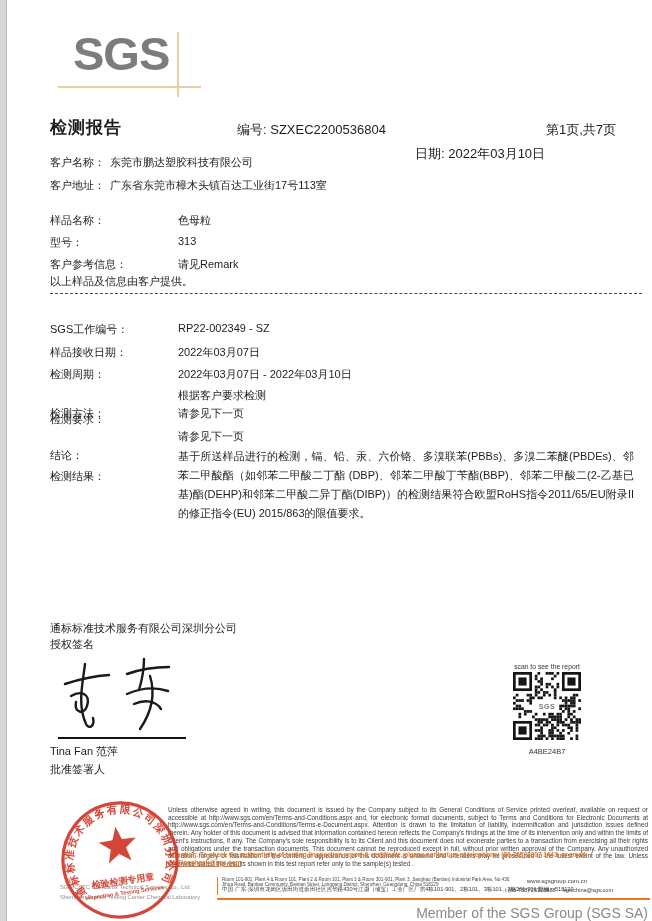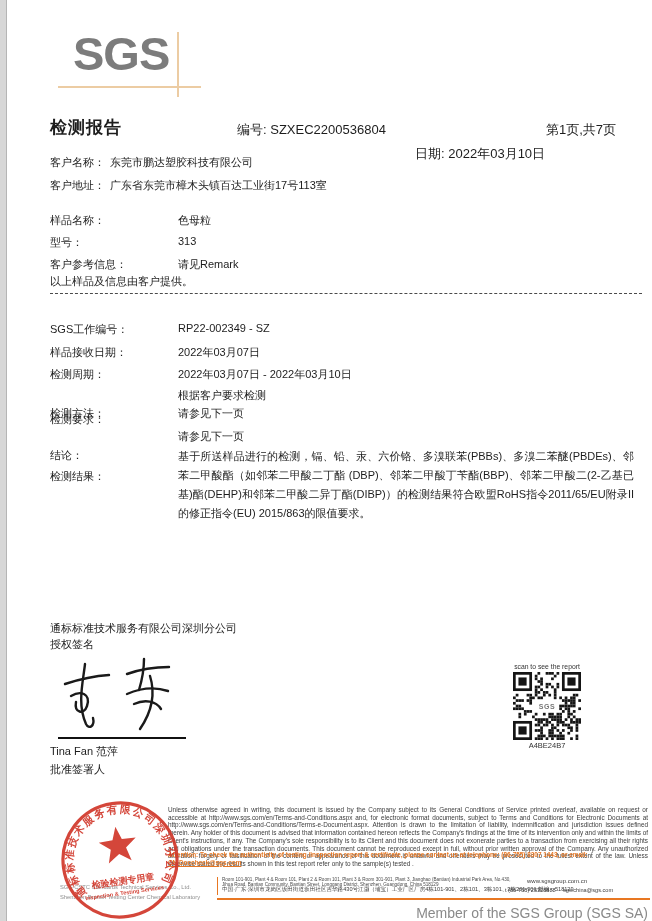--- a/index.html
+++ b/index.html
@@ -21,21 +21,21 @@
   .dashline{position:absolute;left:50px;top:293px;width:592px;border-top:1px dashed #4a4a4a;}
   .conclusion{position:absolute;left:178px;top:447px;width:456px;font-size:11px;line-height:19px;color:#1d1d1d;text-align:justify;}
   
   .sig-svg{position:absolute;left:55px;top:652px;}
   .sig-line{position:absolute;left:58px;top:737px;width:128px;height:2px;background:#111;}
   
   .qr-wrap{position:absolute;left:499px;top:663px;width:96px;text-align:center;}
   .qr-top{font-size:6.8px;color:#333;}
   .qr-box{position:relative;width:68px;height:68px;margin:2px auto 0 auto;}
   .qr-center{position:absolute;left:50%;top:50%;transform:translate(-50%,-50%);background:#fff;font-size:7px;font-weight:bold;color:#777;padding:0 2px;letter-spacing:0.5px;}
-  .qr-code{font-size:7.5px;color:#333;margin-top:1px;}
+  .qr-code{font-size:7.5px;color:#333;margin-top:7px;}
   
   .stamp{position:absolute;left:54px;top:794px;z-index:3;opacity:0.92;}
   
   .branch1{position:absolute;left:60px;top:884px;font-size:5.8px;color:#8f8f8f;white-space:nowrap;z-index:1;}
   .branch2{position:absolute;left:60px;top:894px;font-size:5.8px;color:#8f8f8f;white-space:nowrap;z-index:1;}
   
   .legal{position:absolute;left:168px;top:806px;width:480px;font-size:6.4px;line-height:7.7px;color:#3c3c3c;text-align:justify;z-index:2;}
   .attention{position:absolute;left:168px;top:851px;width:480px;font-size:6.4px;line-height:7.7px;font-weight:bold;color:#e87722;z-index:2;}
   .attention .em{text-decoration:underline;}
   .addr-divider{position:absolute;left:217px;top:877px;width:1px;height:18px;background:#e87722;z-index:2;}

